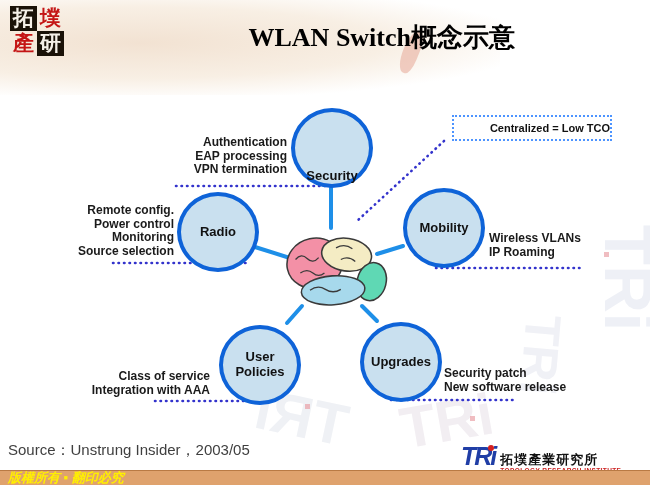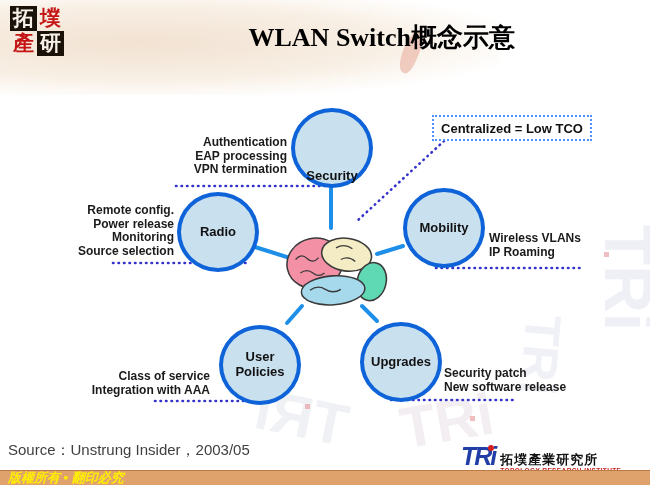--- a/index.html
+++ b/index.html
@@ -39,23 +39,23 @@
   .slide-title{
     position:absolute;left:175px;top:20px;width:340px;text-align:right;
     font-family:"Liberation Serif",serif;font-weight:bold;font-size:26px;color:#000;
   }
 
   
   .overlay{position:absolute;left:0;top:0;width:650px;height:485px;}
 
   
   .callout{
-    position:absolute;left:432px;top:115px;width:156px;height:22px;
-    border:2px dotted #4d94ff;display:flex;align-items:center;justify-content:center;
-    font-size:13px;font-weight:bold;color:#111;background:rgba(255,255,255,.65);
+    position:absolute;left:452px;top:115px;width:156px;height:22px;
+    border:2px dotted #4d94ff;display:flex;align-items:center;justify-content:flex-end;
+    font-size:11px;font-weight:bold;color:#111;background:rgba(255,255,255,.65);
   }
 
   
   .node{
     position:absolute;width:74px;height:72px;border-radius:50%;
     background:#c9e0ef;border:4px solid #0e63d8;
     display:flex;align-items:center;justify-content:center;text-align:center;
     font-size:13px;font-weight:bold;color:#111;line-height:1.15;
   }
   .node .lbl{width:62px;}
@@ -154,21 +154,21 @@
     <span class="lbl">Upgrades</span>
   </div>
 
   <div class="note r note-security">
     <div>Authentication</div>
     <div>EAP processing</div>
     <div>VPN termination</div>
   </div>
   <div class="note r note-radio">
     <div>Remote config.</div>
-    <div>Power release</div>
+    <div>Power control</div>
     <div>Monitoring</div>
     <div>Source selection</div>
   </div>
   <div class="note l note-mobility">
     <div>Wireless VLANs</div>
     <div>IP Roaming</div>
   </div>
   <div class="note r note-user">
     <div>Class of service</div>
     <div>Integration with AAA</div>

